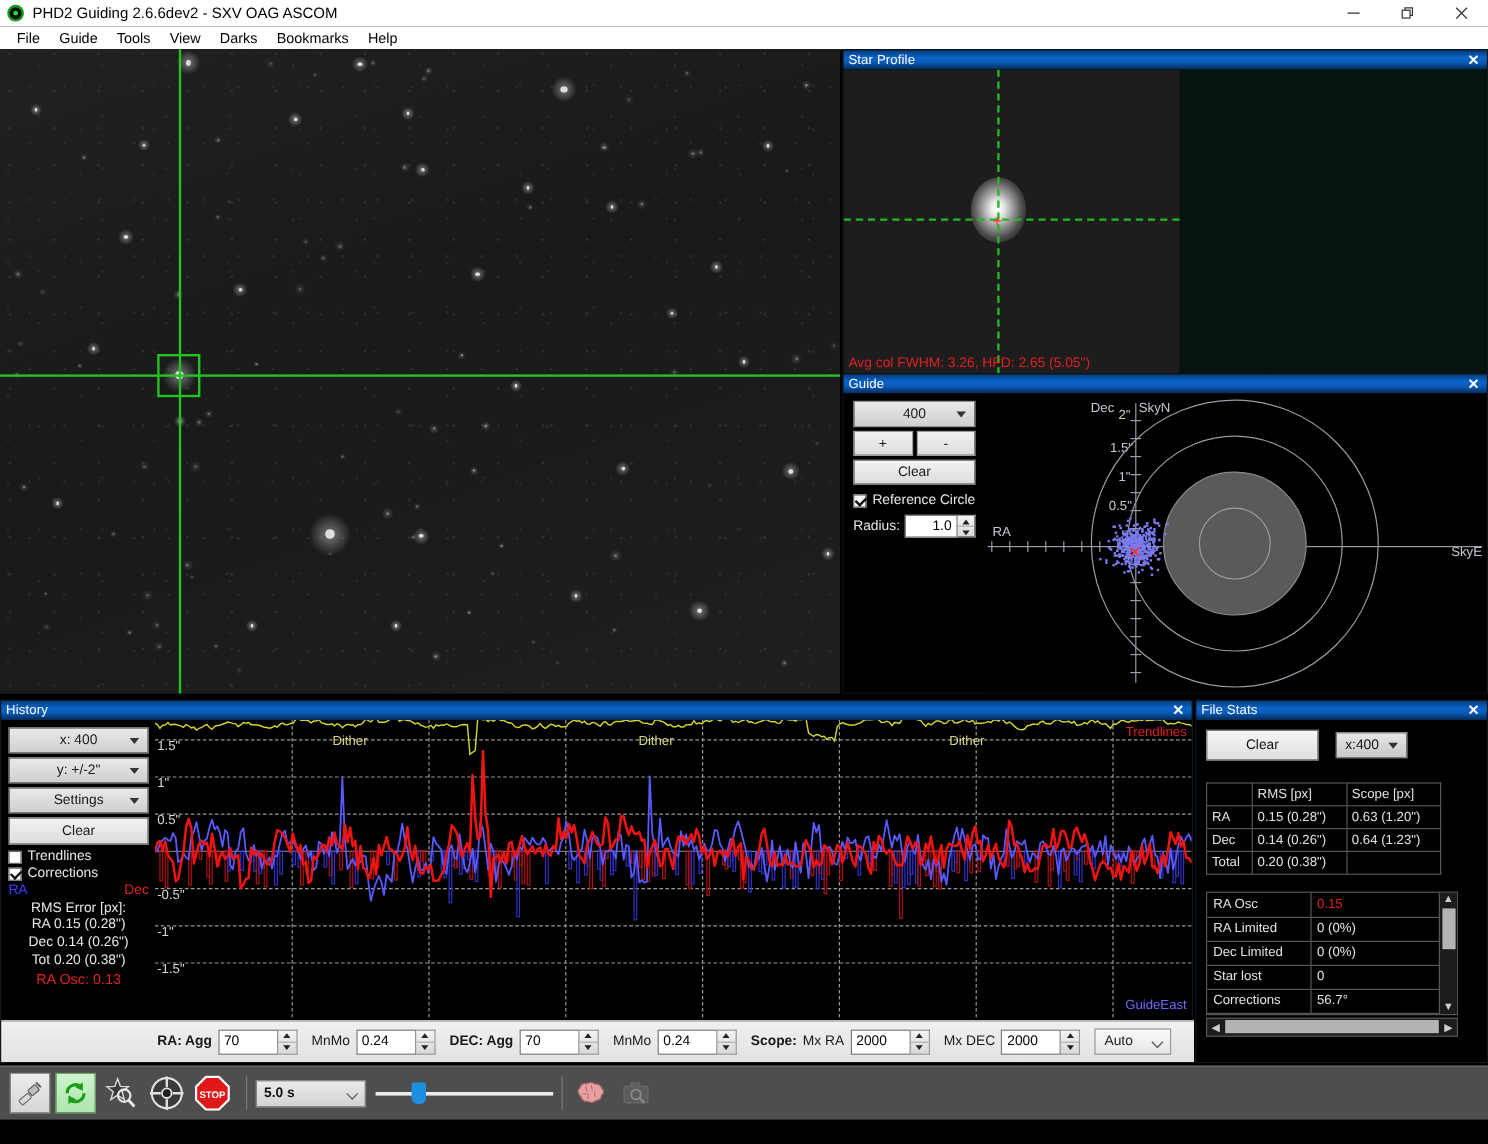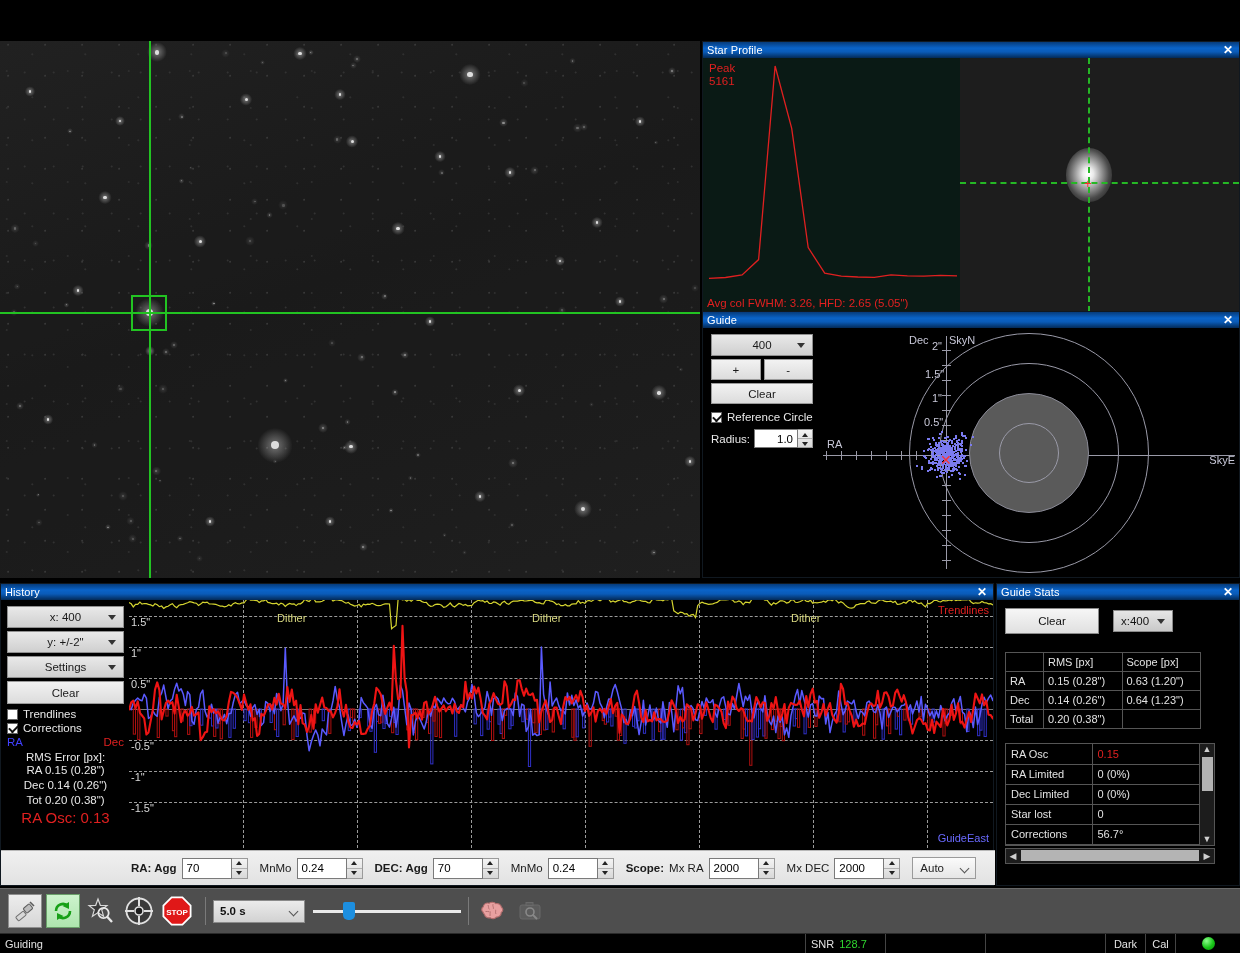--- a/index.html
+++ b/index.html
@@ -194,21 +194,21 @@
   #hs-left .combo, #hs-left .btn { width: 100%; }
   #hs-left .combo { justify-content: center; margin-bottom: 3px; }
   #hs-left .btn { margin-bottom: 4px; height: 23px; }
   .rmslabel { font-size: 11.5px; color: #e8e8e8; text-align: center; line-height: 15px; }
   .rmshead { font-size: 11.5px; color: #e8e8e8; text-align: center; margin-top: 3px; }
   .ra-dec-row {
     display: flex; justify-content: space-between; font-size: 11.5px; margin-top: 2px;
   }
   .ra-dec-row .ra { color: #4040ff; }
   .ra-dec-row .dec { color: #e02020; }
-  .osc { font-size: 15px; color: #e02020; text-align: center; margin-top: 1px; }
+  .osc { font-size: 12px; color: #e02020; text-align: center; margin-top: 1px; }
 
   #hs-graph { position: relative; flex: 1; height: 248px; background: #000; overflow: hidden; }
   .hs-ylab { position: absolute; left: 2px; color: #d8d8d8; font-size: 11px; }
   .gl-h { position: absolute; left: 0; right: 0; border-top: 1px dashed #9a9a9a; height: 0; }
   .gl-h.solid { border-top: 1px solid #7a7a7a; }
   .gl-v { position: absolute; top: 0; bottom: 0; border-left: 1px dashed #9a9a9a; width: 0; }
   .dither { position: absolute; color: #d8d880; font-size: 11px; }
   .hs-corner { position: absolute; font-size: 11px; }
   #gn { color: #e02020; right: 4px; top: 4px; }
   #ge { color: #6a6aff; right: 4px; bottom: 4px; }
@@ -366,21 +366,53 @@
   #sb-led .led {
     width: 13px; height: 13px; border-radius: 50%;
     background: radial-gradient(circle at 35% 30%, #8bff8b, #17c517 55%, #0a8a0a);
   }
 </style>
 </head>
 <body>
 
 <div id="app">
 
-
+  <div class="titlebar">
+    <div class="app-icon"></div>
+    <div class="win-title">PHD2 Guiding 2.6.6dev2 - SXV OAG ASCOM</div>
+    <div class="win-btns">
+      <div class="win-btn">
+        <svg width="12" height="12" viewBox="0 0 12 12">
+            <line x1="1" y1="6" x2="11" y2="6" stroke="#333" stroke-width="1"></line>
+          </svg>
+      </div>
+      <div class="win-btn">
+        <svg width="12" height="12" viewBox="0 0 12 12">
+          <rect x="1.5" y="3.5" width="6.5" height="6.5" fill="none" stroke="#333" stroke-width="1"></rect>
+          <polyline points="3.8,3.5 3.8,1.5 10,1.5 10,7.8 8,7.8" fill="none" stroke="#333" stroke-width="1"></polyline>
+        </svg>
+      </div>
+      <div class="win-btn">
+        <svg width="12" height="12" viewBox="0 0 12 12">
+          <line x1="1.5" y1="1.5" x2="10.5" y2="10.5" stroke="#333" stroke-width="1.1"></line>
+          <line x1="10.5" y1="1.5" x2="1.5" y2="10.5" stroke="#333" stroke-width="1.1"></line>
+        </svg>
+      </div>
+    </div>
+  </div>
+
+  <div class="menubar">
+    <div class="menu-item">File</div>
+    <div class="menu-item">Guide</div>
+    <div class="menu-item">Tools</div>
+    <div class="menu-item">View</div>
+    <div class="menu-item">Darks</div>
+    <div class="menu-item">Bookmarks</div>
+    <div class="menu-item">Help</div>
+  </div>
 
   <div id="cam">
     <div class="noise"></div>
     <div id="cam-stars">
         <div class="star" style="left:154.6px;top:9px;width:4.8px;height:4.8px"></div>
         <div class="star" style="left:298.4px;top:11px;width:3.2px;height:3.2px"></div>
         <div class="star" style="left:244.5px;top:57px;width:3px;height:3px"></div>
         <div class="star" style="left:338.6px;top:52px;width:2.8px;height:2.8px"></div>
         <div class="star" style="left:467.4px;top:31px;width:5.2px;height:5.2px"></div>
         <div class="star" style="left:350.5px;top:99px;width:3px;height:3px"></div>
@@ -484,29 +516,20 @@
     <div class="xhair-h" style="top:271px"></div>
     <div class="selbox" style="left:131px;top:254px;width:36px;height:36px"></div>
   </div>
 
   <div class="panel" id="starprofile">
     <div class="pan-title">
       <div class="t">Star Profile</div>
       <div class="pan-close">✕</div>
     </div>
     <div class="pan-body" id="sp-body">
-      <div id="sp-graph">
-        <div id="sp-peak">
-          <div>Peak</div>
-          <div>5161</div>
-        </div>
-        <svg id="sp-svg" width="258" height="254" viewBox="0 0 258 254" style="position:absolute;left:0;top:0">
-            <polyline points="6.0,220.3 22.5,219.5 39.1,216.9 55.6,201.6 72.1,8.0 88.7,70.3 105.2,189.6 121.7,215.2 138.3,218.2 154.8,219.0 171.3,219.3 187.9,216.9 204.4,217.8 220.9,218.2 237.5,217.3 254.0,217.8" fill="none" stroke="#e02020" stroke-width="1.3"></polyline>
-          </svg>
-      </div>
       <div id="sp-zoom">
         <div class="blob"></div>
         <div class="dash-v" style="left:128px"></div>
         <div class="dash-h" style="top:124px"></div>
         <div class="redplus" style="left:124px;top:122px">+</div>
       </div>
       <div id="sp-fwhm">Avg col FWHM: 3.26, HFD: 2.65 (5.05")</div>
     </div>
   </div>
 
@@ -1296,21 +1319,21 @@
         </div>
       <div class="combo2">
         <span>Auto</span>
         <span class="chev"></span>
       </div>
     </div>
   </div>
 
   <div class="panel" id="gstats">
     <div class="pan-title">
-      <div class="t">Guide Stats</div>
+      <div class="t">File Stats</div>
       <div class="pan-close">✕</div>
     </div>
     <div class="pan-body" id="gs-body">
       <div id="gs-top">
         <div id="gs-clear">Clear</div>
         <div id="gs-combo">
           <span>x:400</span>
           <span class="arr"></span>
         </div>
       </div>
@@ -1436,28 +1459,14 @@
     <div class="tb-btn" style="opacity:.45">
       <svg width="26" height="22" viewBox="0 0 26 22">
         <rect x="2" y="5" width="20" height="14" rx="2" fill="#6e6e6e" stroke="#8a8a8a"></rect>
         <rect x="8" y="2.5" width="7" height="3" fill="#6e6e6e" stroke="#8a8a8a"></rect>
         <circle cx="12" cy="12" r="4" fill="none" stroke="#d0d0d0" stroke-width="1.6"></circle>
         <line x1="14.6" y1="14.6" x2="19" y2="19" stroke="#d0d0d0" stroke-width="2"></line>
       </svg>
     </div>
   </div>
 
-  <div id="statusbar">
-    <div class="sb-cell" id="sb-msg">Guiding</div>
-    <div class="sb-cell" id="sb-snr">
-      <span>SNR</span>
-      <span class="v">128.7</span>
-    </div>
-    <div class="sb-cell" id="sb-e1"></div>
-    <div class="sb-cell" id="sb-e2"></div>
-    <div class="sb-cell" id="sb-dark">Dark</div>
-    <div class="sb-cell" id="sb-cal">Cal</div>
-    <div class="sb-cell" id="sb-led">
-      <div class="led"></div>
-    </div>
-  </div>
 
 </div>
 
 </body></html>

